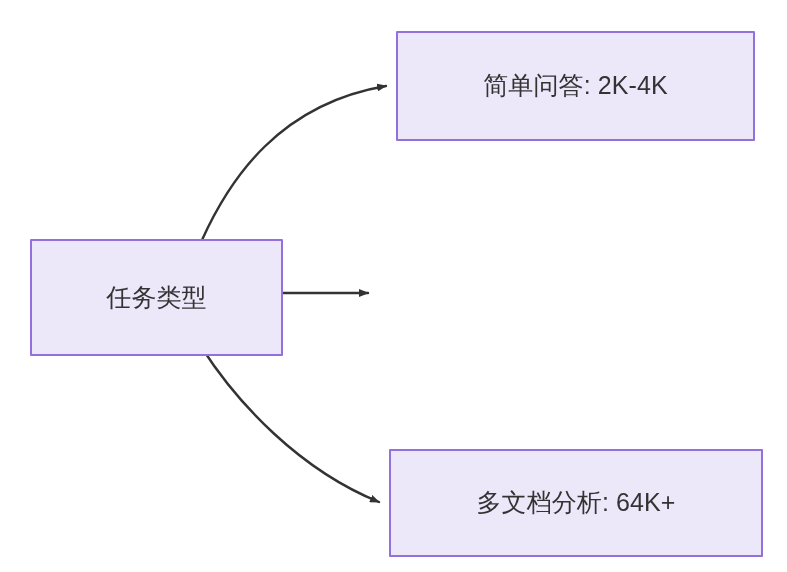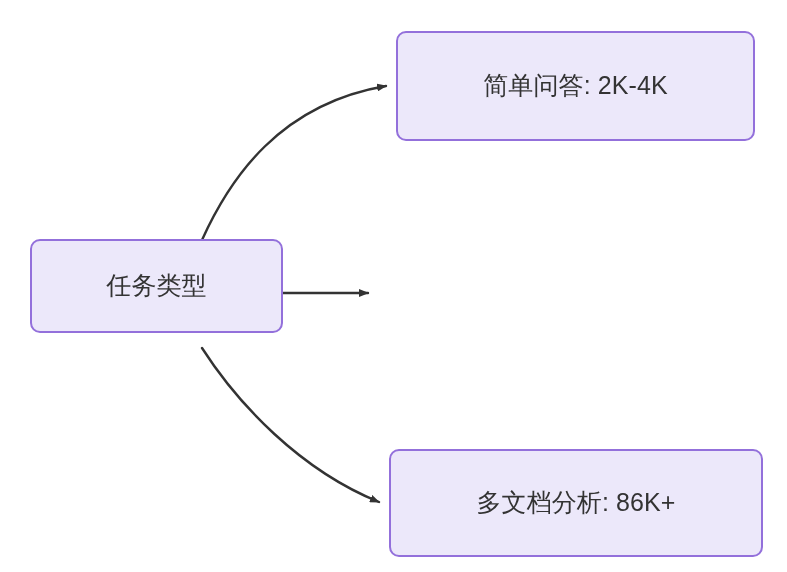--- a/index.html
+++ b/index.html
@@ -26,36 +26,36 @@
     top: 0;
     width: 787px;
     height: 572px;
     pointer-events: none;
   }
   .node {
     position: absolute;
     box-sizing: border-box;
     background: #ECE8FA;
     border: 2px solid #9370DB;
-    border-radius: 10px;
+    border-radius: 1px;
     display: flex;
     align-items: center;
     justify-content: center;
     text-align: center;
   }
   .node-label {
     font-size: 25px;
     line-height: 1.25;
     color: #333333;
     letter-spacing: 0.1px;
     white-space: nowrap;
     font-weight: 400;
   }
   
-  #node-source   { left: 30px;  top: 239px; width: 253px; height: 94px; }
+  #node-source   { left: 30px;  top: 239px; width: 253px; height: 117px; }
   #node-target-0 { left: 396px; top: 31px;  width: 359px; height: 110px; }
   #node-target-1 { left: 378px; top: 240px; width: 393px; height: 108px; }
   #node-target-2 { left: 389px; top: 449px; width: 374px; height: 108px; }
 </style>
 </head>
 <body>
 
 <div id="diagram-root">
 
   <svg id="edge-layer" viewBox="0 0 787 572" width="787" height="572" xmlns="http://www.w3.org/2000/svg">
@@ -75,16 +75,16 @@
   <div class="node" id="node-source">
     <span class="node-label">任务类型</span>
   </div>
 
   <div class="node" id="node-target-0">
     <span class="node-label">简单问答: 2K-4K</span>
   </div>
 
 
   <div class="node" id="node-target-2">
-    <span class="node-label">多文档分析: 86K+</span>
+    <span class="node-label">多文档分析: 64K+</span>
   </div>
 
 </div>
 
 </body></html>

